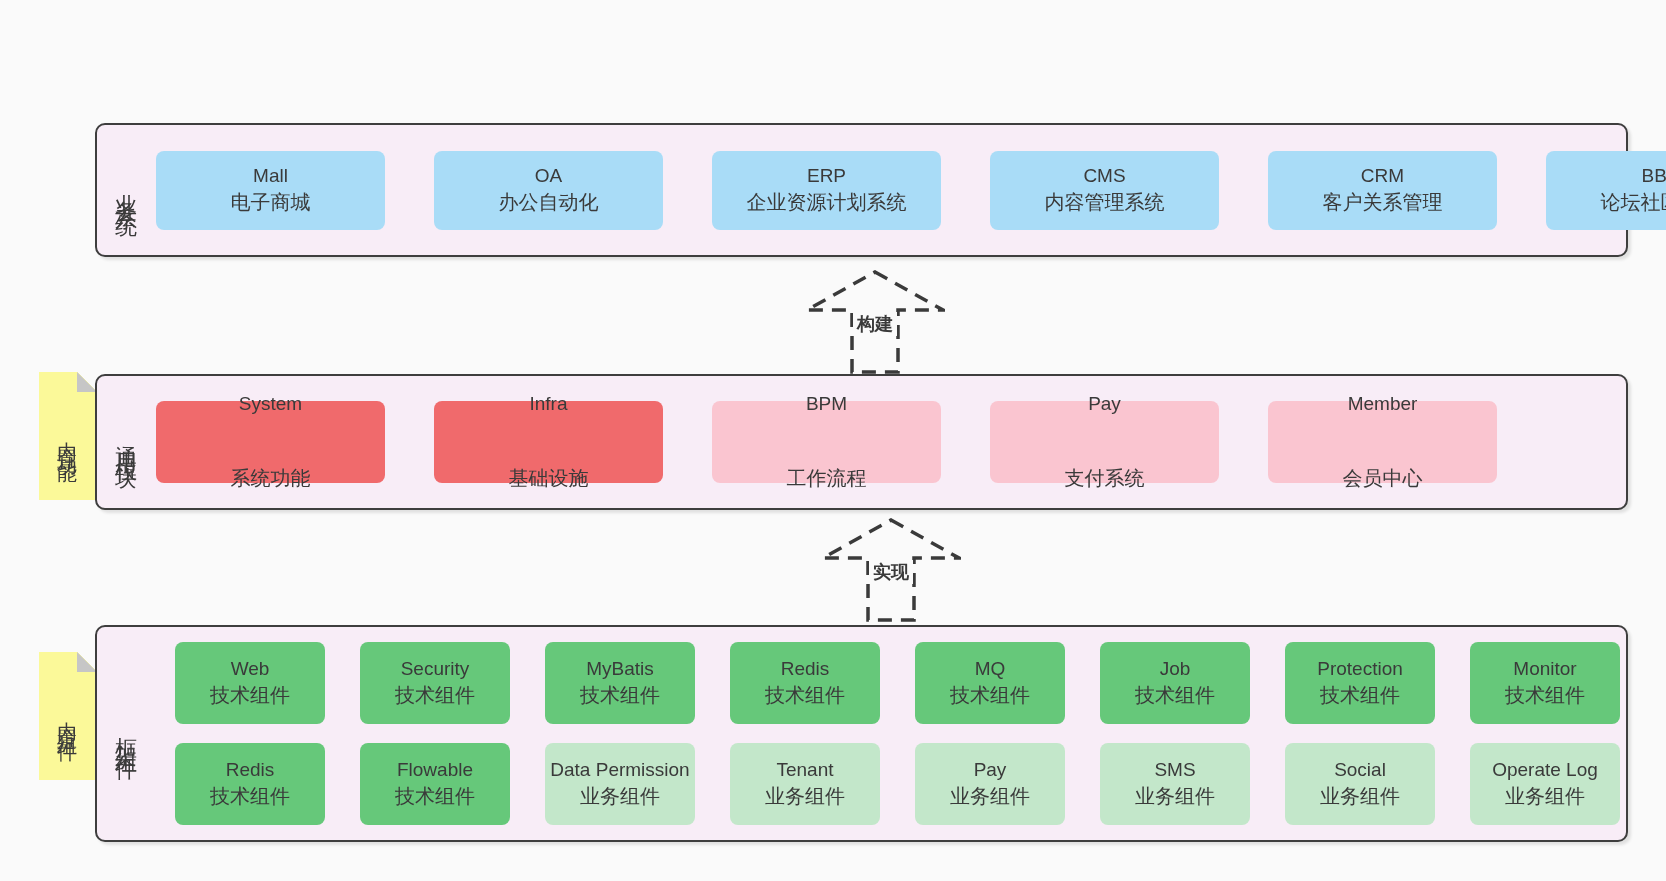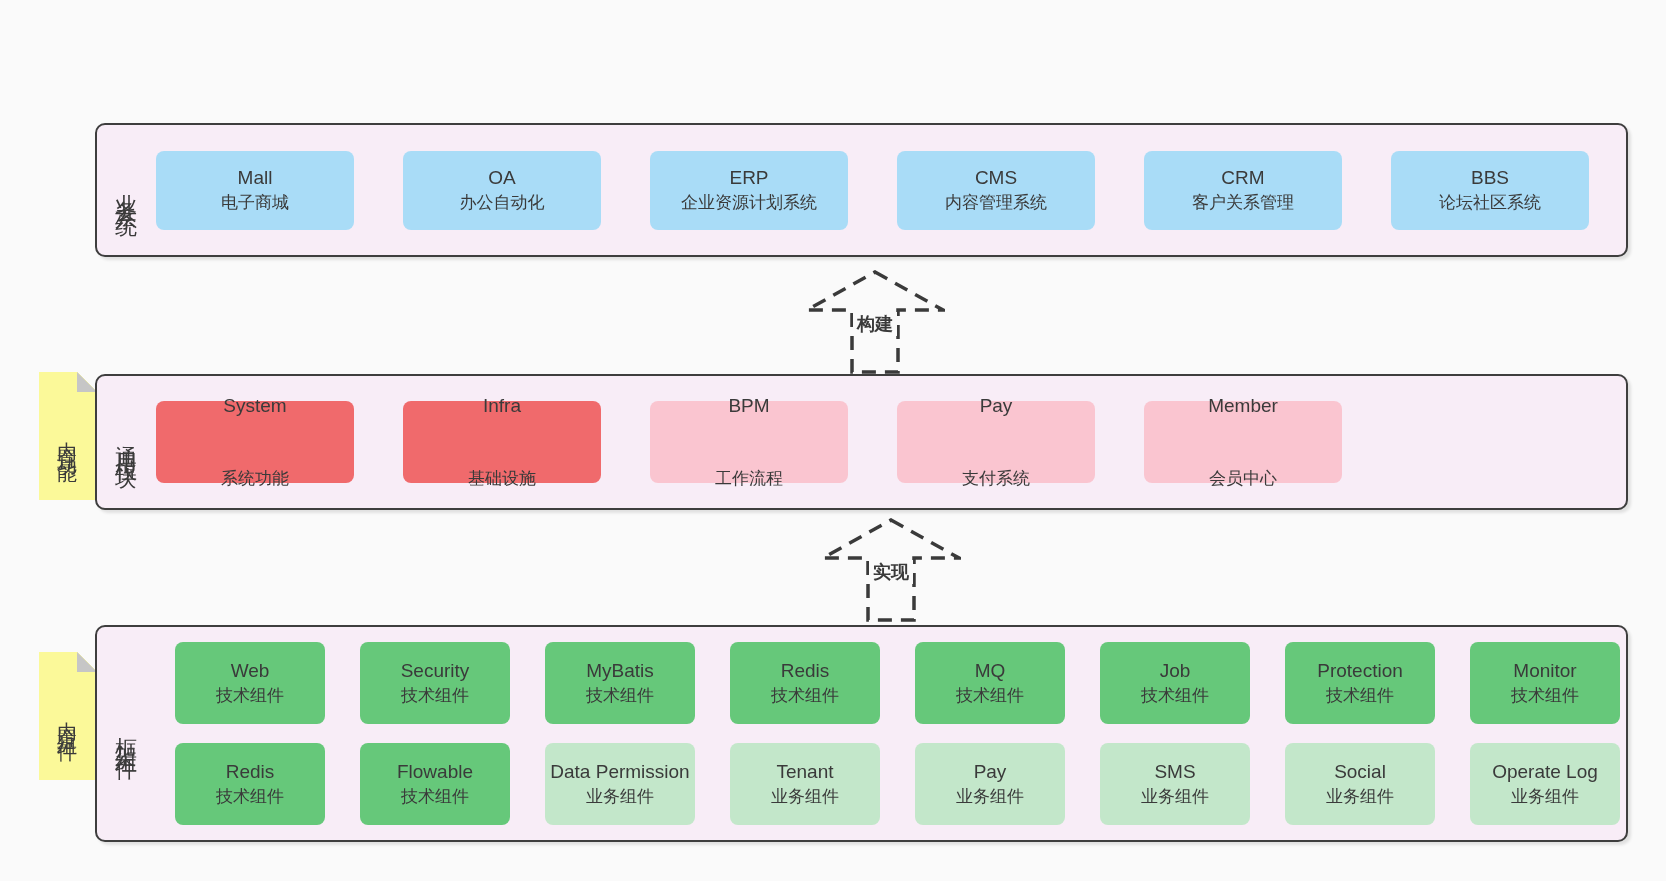--- a/index.html
+++ b/index.html
@@ -17,26 +17,26 @@
   #band-modules{top:374px;height:136px;}
   #band-components{top:625px;height:217px;}
   .band-label{position:absolute;left:14px;top:50%;transform:translateY(-50%);
         writing-mode:vertical-rl;text-orientation:upright;font-size:22px;letter-spacing:7px;
         color:var(--text);white-space:nowrap;}
   .rows{position:absolute;left:59px;top:0;bottom:0;right:6px;display:flex;
         flex-direction:column;justify-content:center;gap:19px;}
   #band-components .rows{left:58px;}
   .row{display:flex;gap:49px;}
   #band-components .row{gap:35px;padding-left:20px;}
-  .box{width:198px;height:79px;border-radius:8px;display:flex;flex-direction:column;
+  .box{width:229px;height:79px;border-radius:8px;display:flex;flex-direction:column;
        justify-content:center;align-items:center;text-align:center;line-height:1.38;flex:0 0 auto;}
   #band-modules .box{height:82px;gap:48px;}
   #band-components .box{width:150px;height:82px;}
   .box-title{font-size:19px;}
-  .box-sub{font-size:17px;}
+  .box-sub{font-size:20px;}
   .v-blue{background:var(--blue);} .v-red{background:var(--red);} .v-pink{background:var(--pink);}
   .v-green{background:var(--green);} .v-green-light{background:var(--green-light);}
   .note{position:absolute;left:39px;width:58px;
         background:linear-gradient(225deg,var(--page-bg) 14px,var(--note-yellow) 14px);}
   #note-builtin-features{top:372px;height:128px;}
   #note-builtin-components{top:652px;height:128px;}
   .note-fold{position:absolute;top:0;right:0;width:20px;height:20px;background:var(--note-fold);
         clip-path:polygon(0 0,100% 100%,0 100%);}
   .note-text{position:absolute;left:50%;top:53%;transform:translate(-50%,-50%);
         writing-mode:vertical-rl;text-orientation:upright;font-size:20px;letter-spacing:7px;

